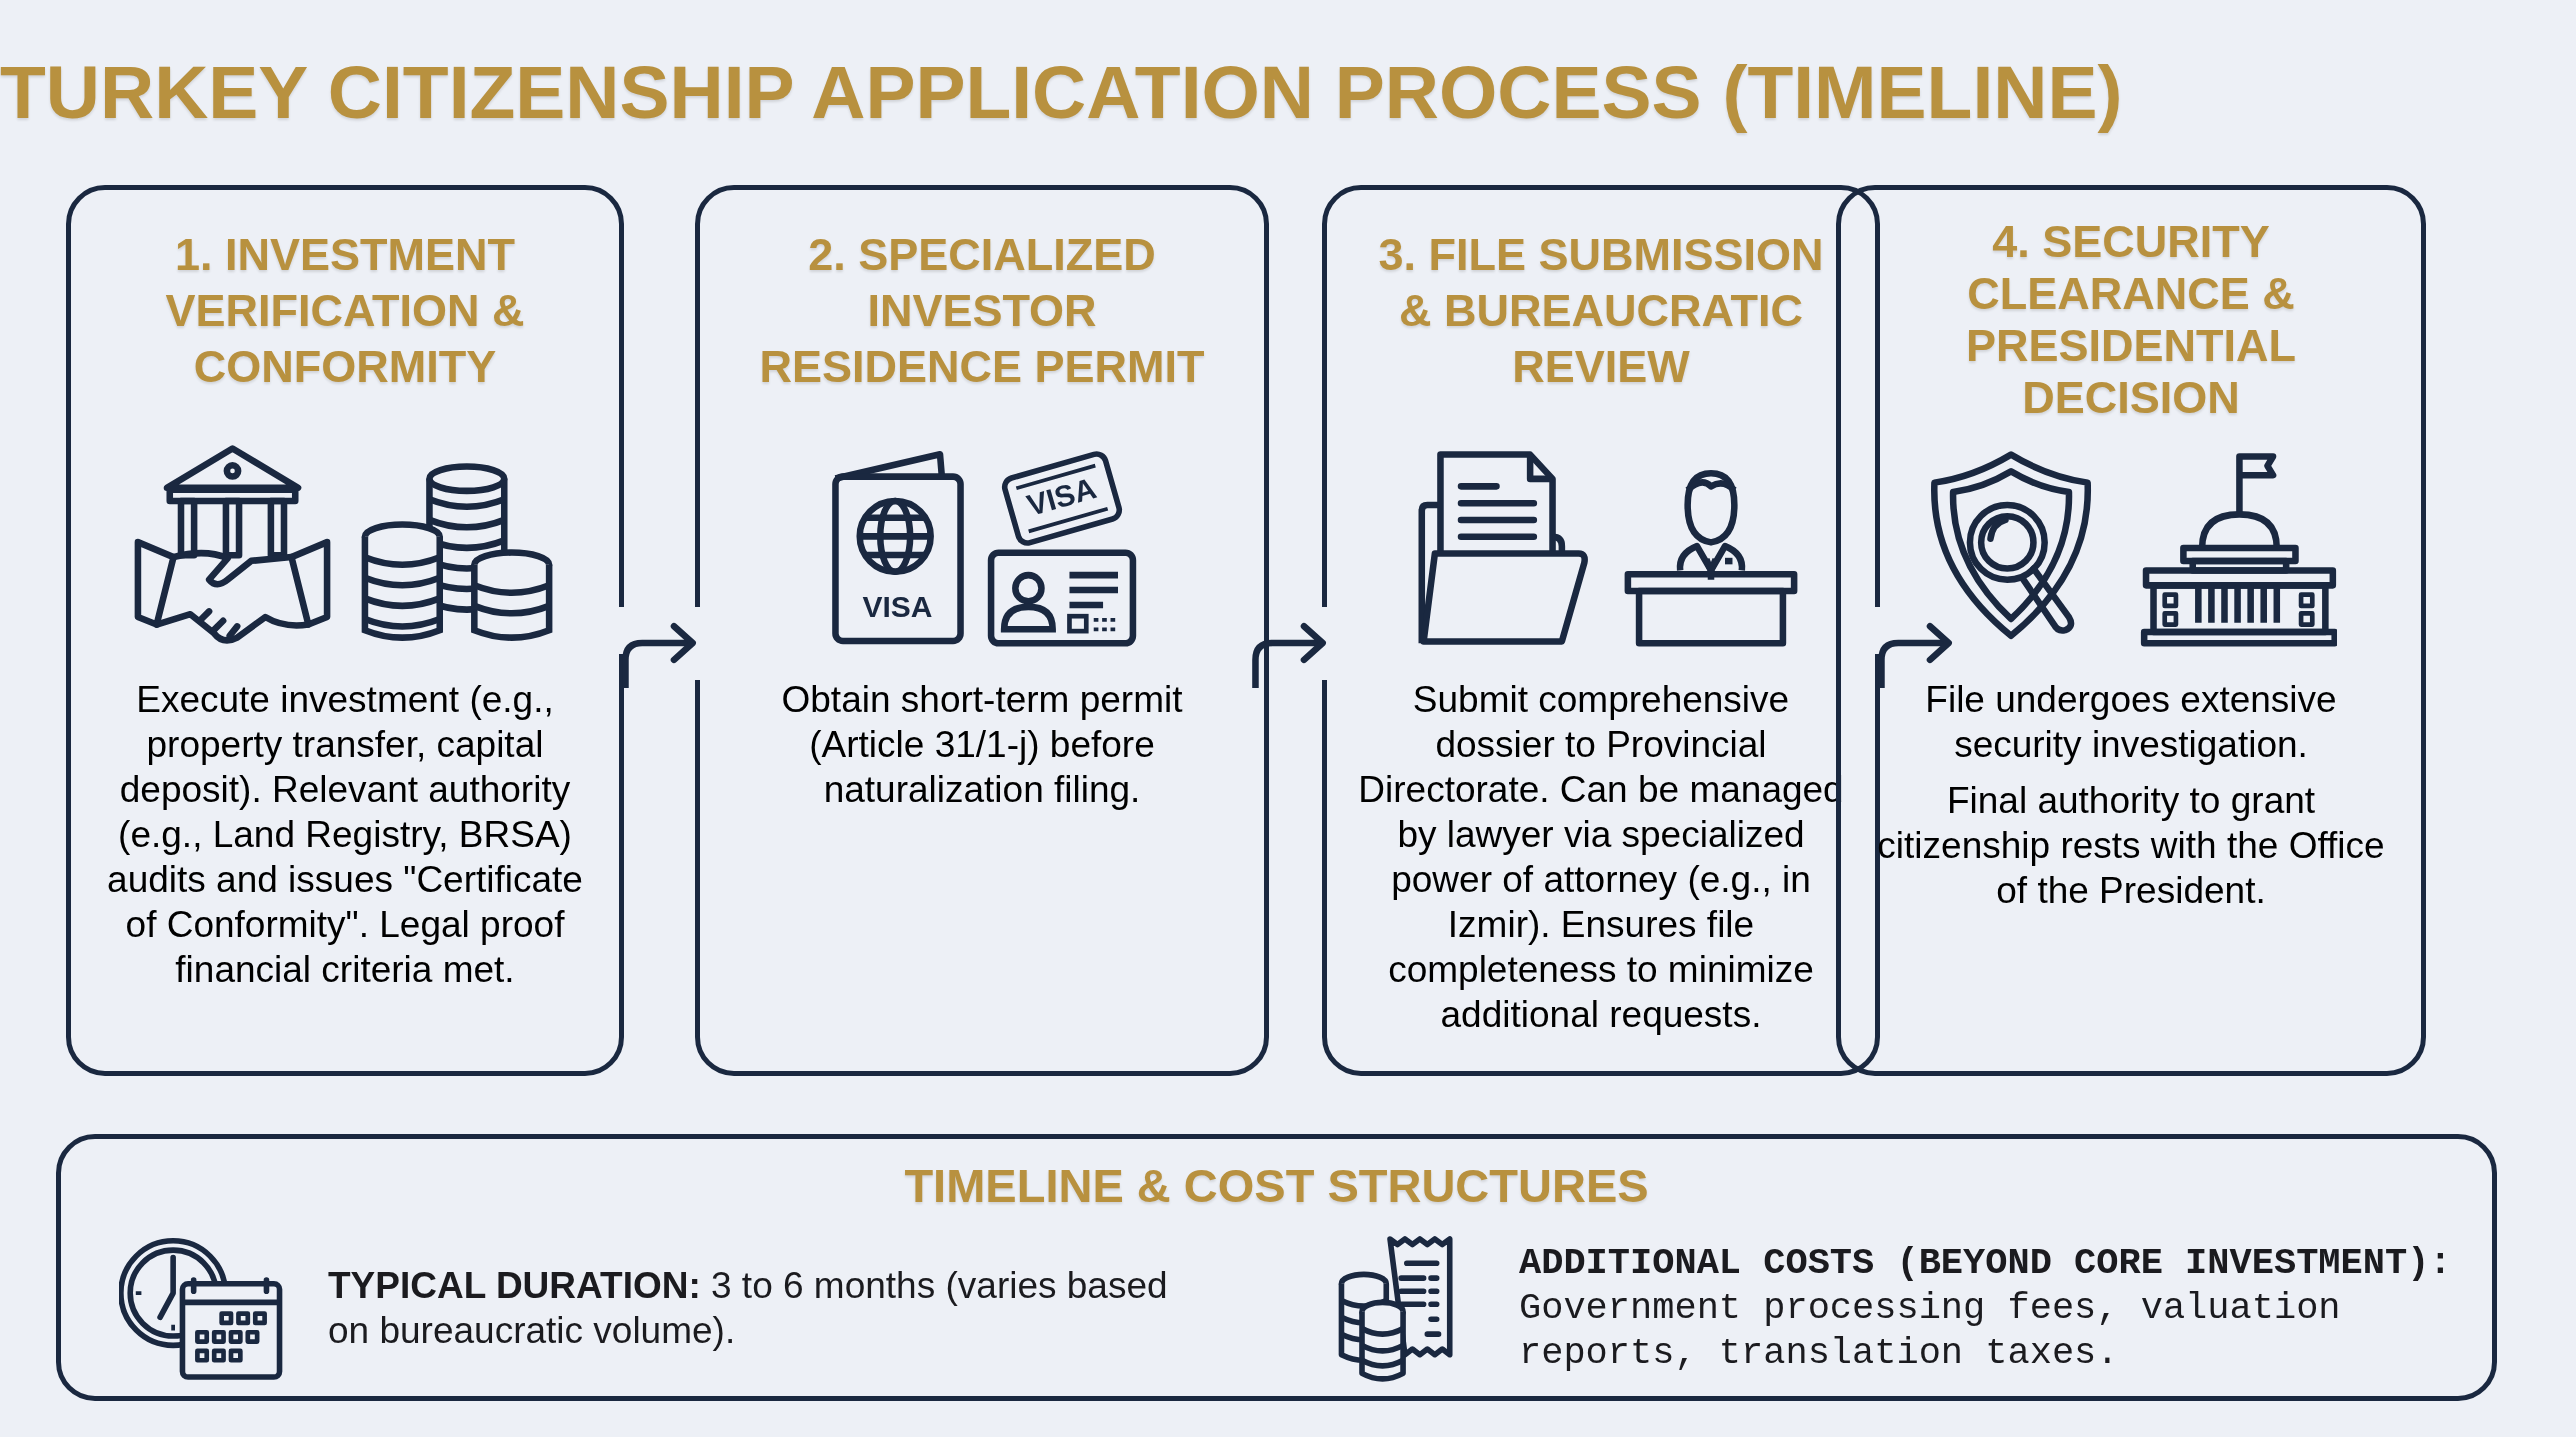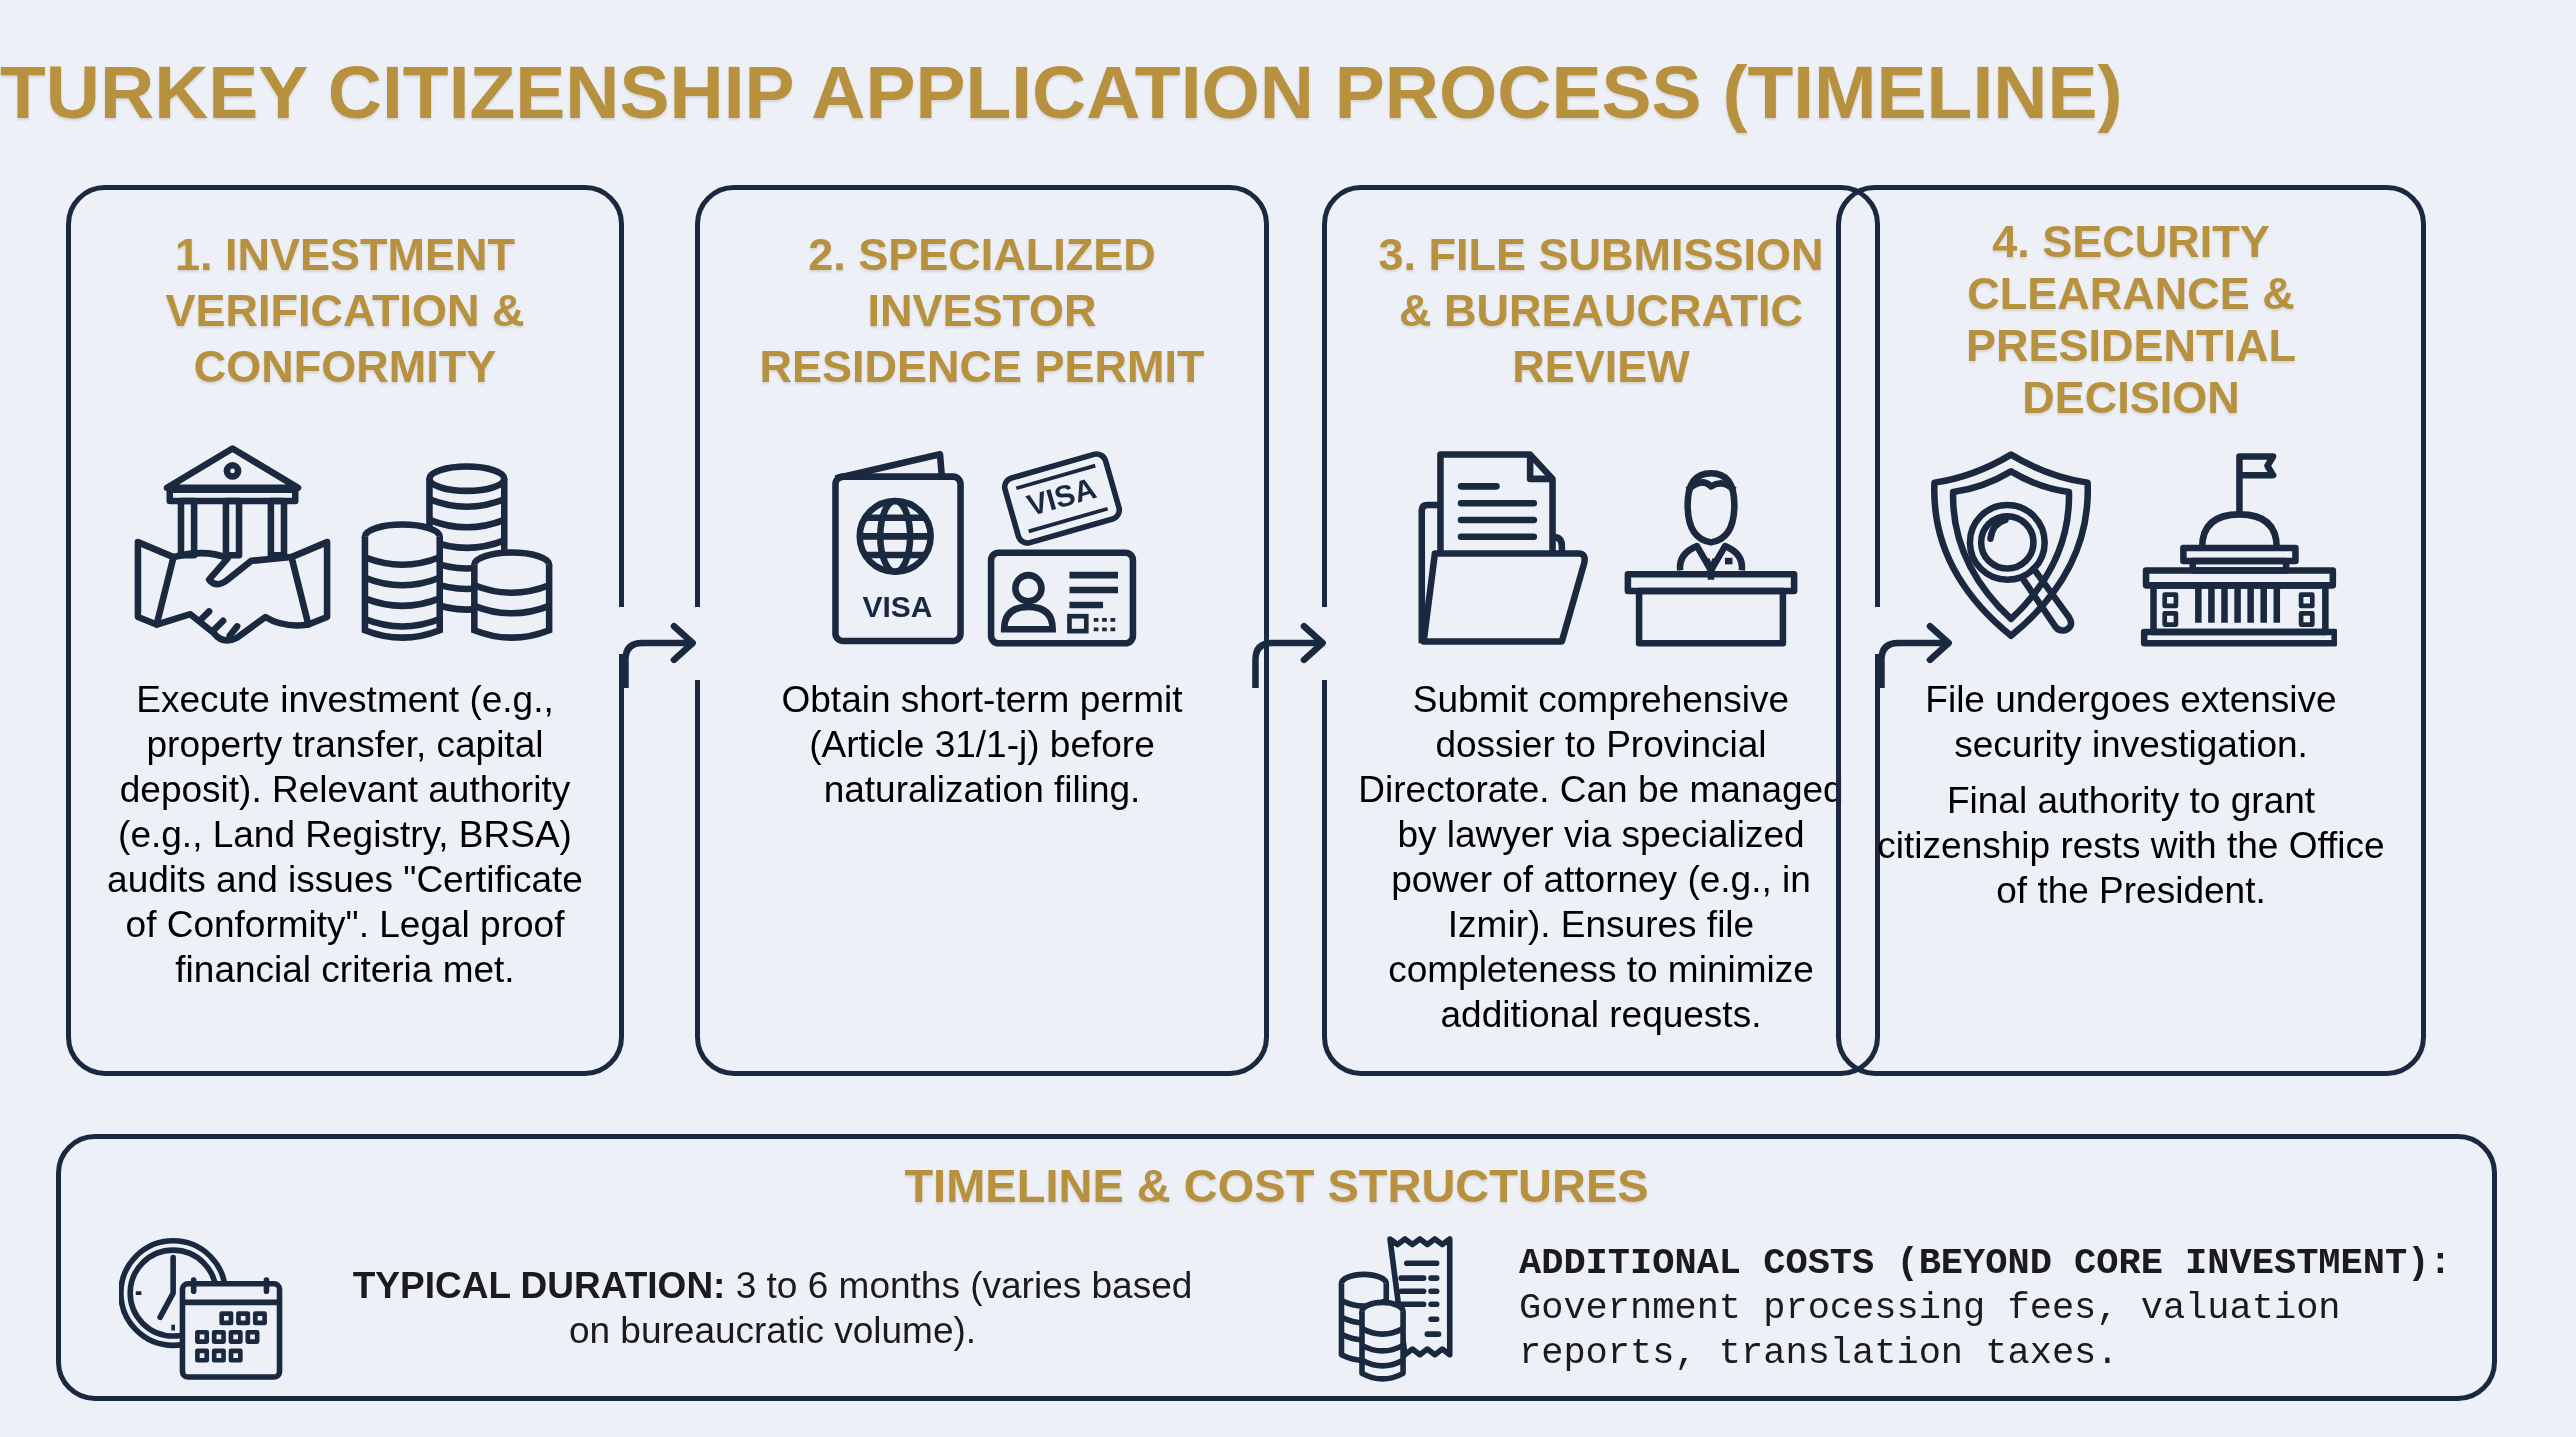--- a/index.html
+++ b/index.html
@@ -236,21 +236,21 @@
   <path d="M60 14 L80 32 L60 50"></path>
 </svg>
 <svg class="arrow" style="left:1874px; top:613px;" width="84" height="75" viewBox="0 0 90 80" fill="none" stroke="#1A2840" stroke-width="7" stroke-linecap="round" stroke-linejoin="round">
   <path d="M8 80 V50 Q8 32 26 32 H78"></path>
   <path d="M60 14 L80 32 L60 50"></path>
 </svg>
 
 <div class="panel">
   <div class="panel-head">TIMELINE &amp; COST STRUCTURES</div>
 
-  <div class="panel-item" style="left:58px; top:94px;text-align:center;">
+  <div class="panel-item" style="left:58px; top:94px;">
     <span style="margin-right:41px;">
       <svg width="168" height="150" viewBox="0 0 180 160" fill="none" stroke="#1A2840" stroke-width="6" stroke-linejoin="round">
         <circle cx="58" cy="64" r="56"></circle>
         <circle cx="58" cy="64" r="46"></circle>
         <path d="M58 26 V64 L44 90" stroke-linecap="round"></path>
         <path d="M58 24 v6 M58 98 v6 M18 64 h6 M92 64 h6" stroke-width="4"></path>
         <rect x="68" y="54" width="104" height="100" rx="6" fill="#EDF0F6"></rect>
         <path d="M68 74 H172"></path>
         <path d="M80 50 V62 M158 50 V62" stroke-linecap="round"></path>
         <g stroke-width="5">

